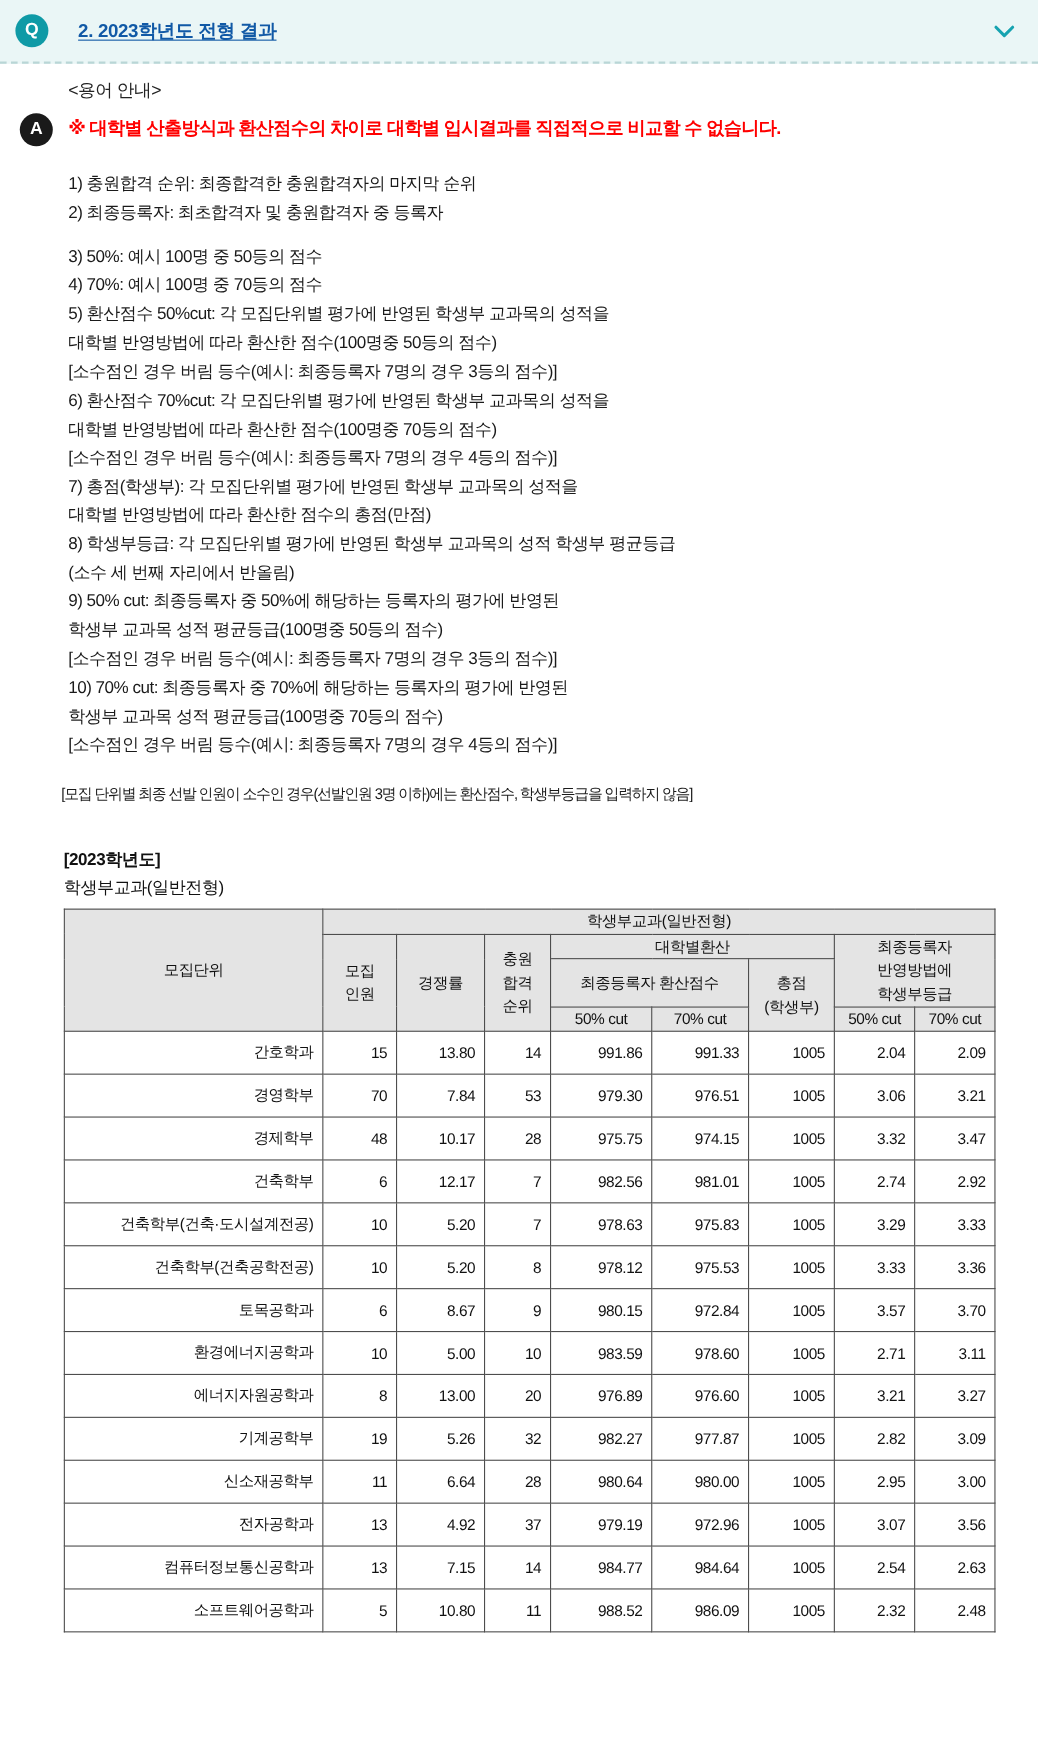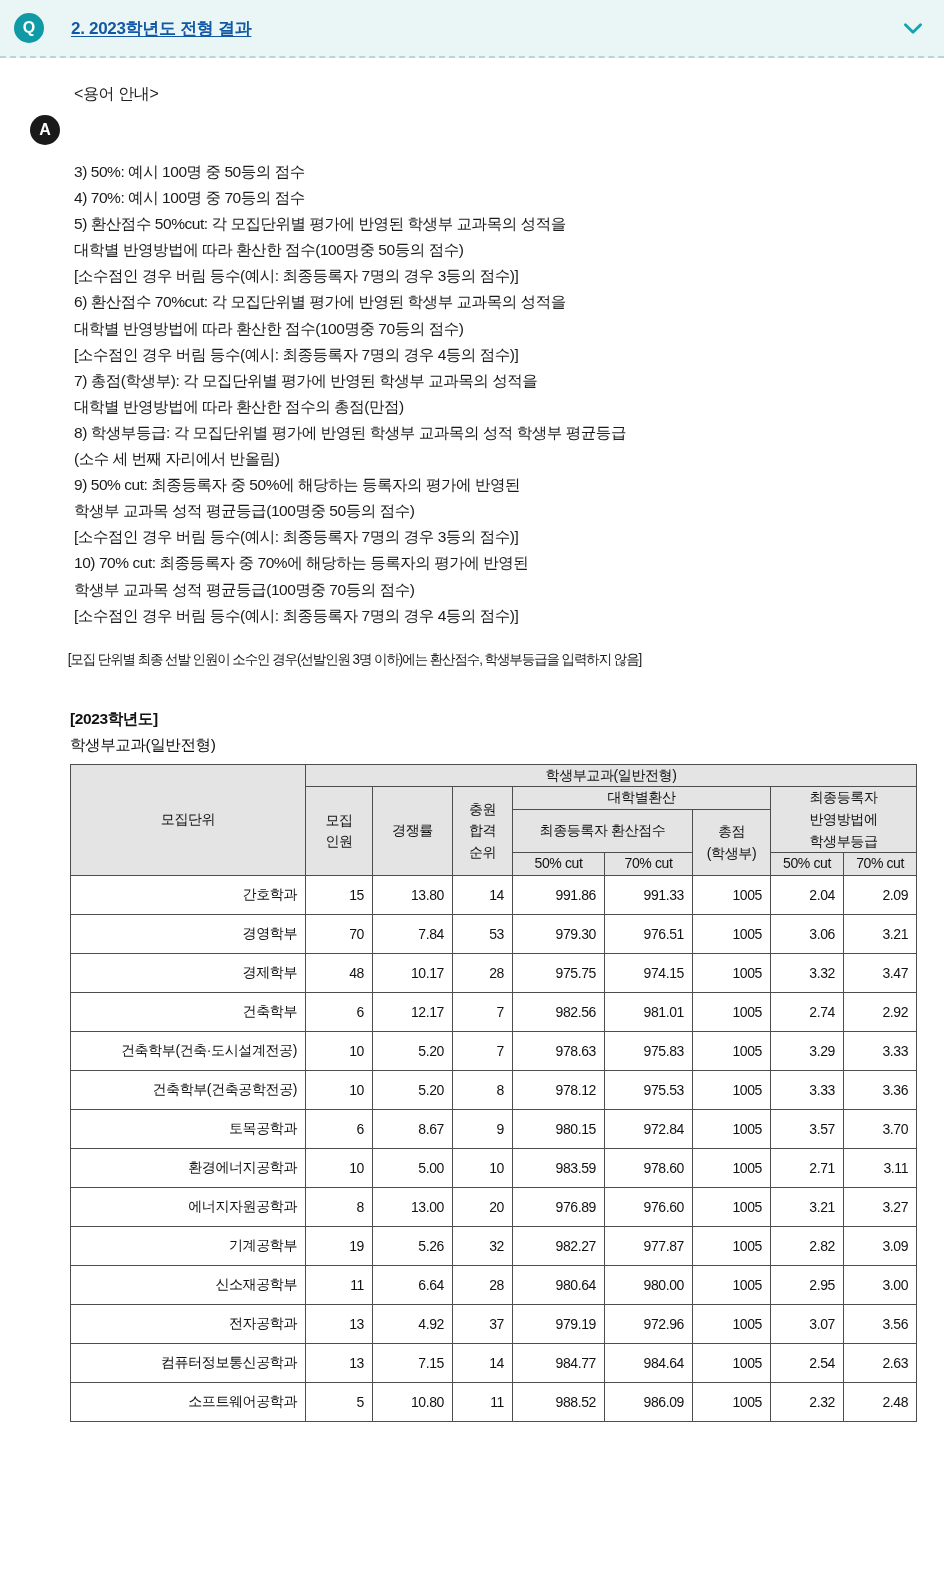--- a/index.html
+++ b/index.html
@@ -56,21 +56,21 @@
   .chevron {
     margin-left: auto;
     width: 26px;
     height: 26px;
     display: block;
     cursor: pointer;
   }
 
   
   .qa-body {
-    padding: 12px;
+    padding: 0;
     position: relative;
     border-radius: 17px;
   }
   .term-title {
     font-size: 16px;
     color: #222;
     padding: 14px 0 0 62px;
     letter-spacing: -0.4px;
   }
   .warn-row {
@@ -163,22 +163,25 @@
     <polyline points="5,9 12,16 19,9"></polyline>
   </svg>
 </div>
 
 <div class="qa-body">
 
   <div class="term-title">&lt;용어 안내&gt;</div>
 
   <div class="warn-row">
     <div class="badge badge-a">A</div>
+    <div class="warn-text">※ 대학별 산출방식과 환산점수의 차이로 대학별 입시결과를 직접적으로 비교할 수 없습니다.</div>
   </div>
 
+  <div class="defs">1) 충원합격 순위: 최종합격한 충원합격자의 마지막 순위
+2) 최종등록자: 최초합격자 및 충원합격자 중 등록자</div>
   <div class="defs" style="padding-top:14px">3) 50%: 예시 100명 중 50등의 점수
 4) 70%: 예시 100명 중 70등의 점수
 5) 환산점수 50%cut: 각 모집단위별 평가에 반영된 학생부 교과목의 성적을
 대학별 반영방법에 따라 환산한 점수(100명중 50등의 점수)
 [소수점인 경우 버림 등수(예시: 최종등록자 7명의 경우 3등의 점수)]
 6) 환산점수 70%cut: 각 모집단위별 평가에 반영된 학생부 교과목의 성적을
 대학별 반영방법에 따라 환산한 점수(100명중 70등의 점수)
 [소수점인 경우 버림 등수(예시: 최종등록자 7명의 경우 4등의 점수)]
 7) 총점(학생부): 각 모집단위별 평가에 반영된 학생부 교과목의 성적을
 대학별 반영방법에 따라 환산한 점수의 총점(만점)

